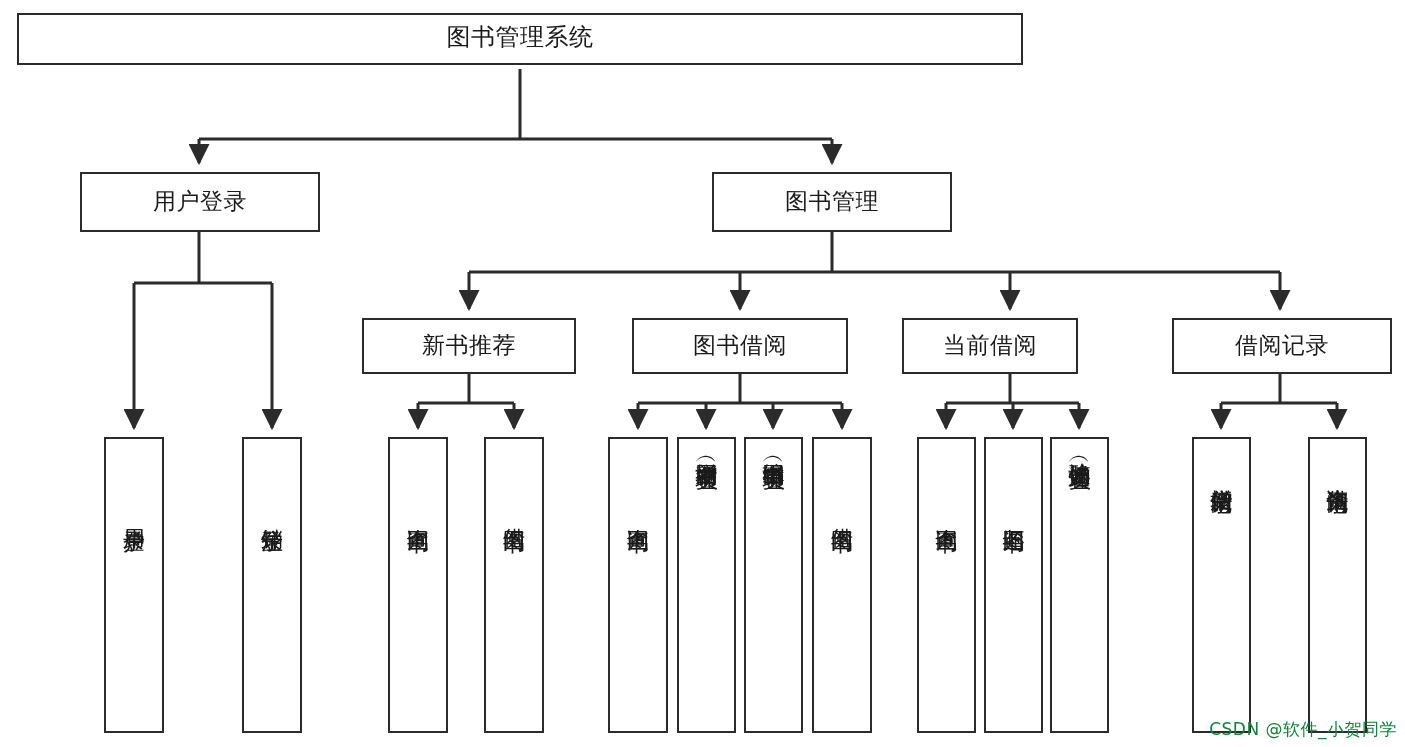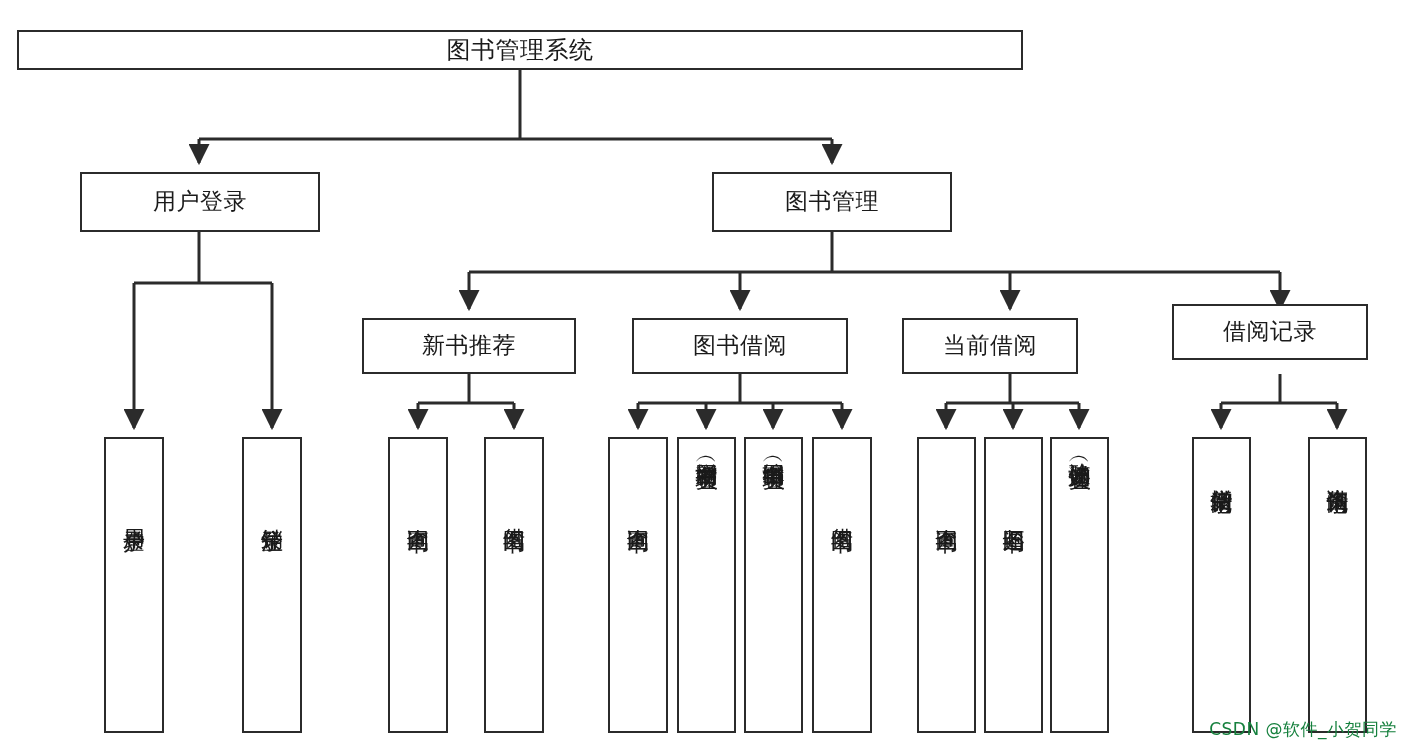--- a/index.html
+++ b/index.html
@@ -116,41 +116,41 @@
       <path d="M 1013 403 L 1013 428" marker-end="url(#arrow)"></path>
       <path d="M 1079 403 L 1079 428" marker-end="url(#arrow)"></path>
 
       <path d="M 1280 374 L 1280 403"></path>
       <path d="M 1221 403 L 1337 403"></path>
       <path d="M 1221 403 L 1221 428" marker-end="url(#arrow)"></path>
       <path d="M 1337 403 L 1337 428" marker-end="url(#arrow)"></path>
     </g>
   </svg>
 
-  <div class="node root horiz" style="left:17px; top:30px; width:1006px; height:40px;">
+  <div class="node root horiz" style="left:17px; top:13px; width:1006px; height:52px;font-family:Liberation Mono, monospace;">
     <span>图书管理系统</span>
   </div>
 
   <div class="node horiz" style="left:80px; top:172px; width:240px; height:60px;">
     <span>用户登录</span>
   </div>
   <div class="node horiz" style="left:362px; top:318px; width:214px; height:56px;">
     <span>新书推荐</span>
   </div>
 
   <div class="node horiz" style="left:712px; top:172px; width:240px; height:60px;">
     <span>图书管理</span>
   </div>
   <div class="node horiz" style="left:632px; top:318px; width:216px; height:56px;font-family:Liberation Serif, serif;">
     <span>图书借阅</span>
   </div>
   <div class="node horiz" style="left:902px; top:318px; width:176px; height:56px;">
     <span>当前借阅</span>
   </div>
-  <div class="node horiz" style="left:1172px; top:304px; width:196px; height:56px;">
+  <div class="node horiz" style="left:1172px; top:318px; width:220px; height:56px;">
     <span>借阅记录</span>
   </div>
 
   <div class="node leaf" style="left:104px; top:437px; width:60px; height:296px;">
     <span class="vtext" style="margin-top:72px;">用户登录</span>
   </div>
   <div class="node leaf" style="left:242px; top:437px; width:60px; height:296px;">
     <span class="vtext" style="margin-top:72px;">注销登录</span>
   </div>
 

